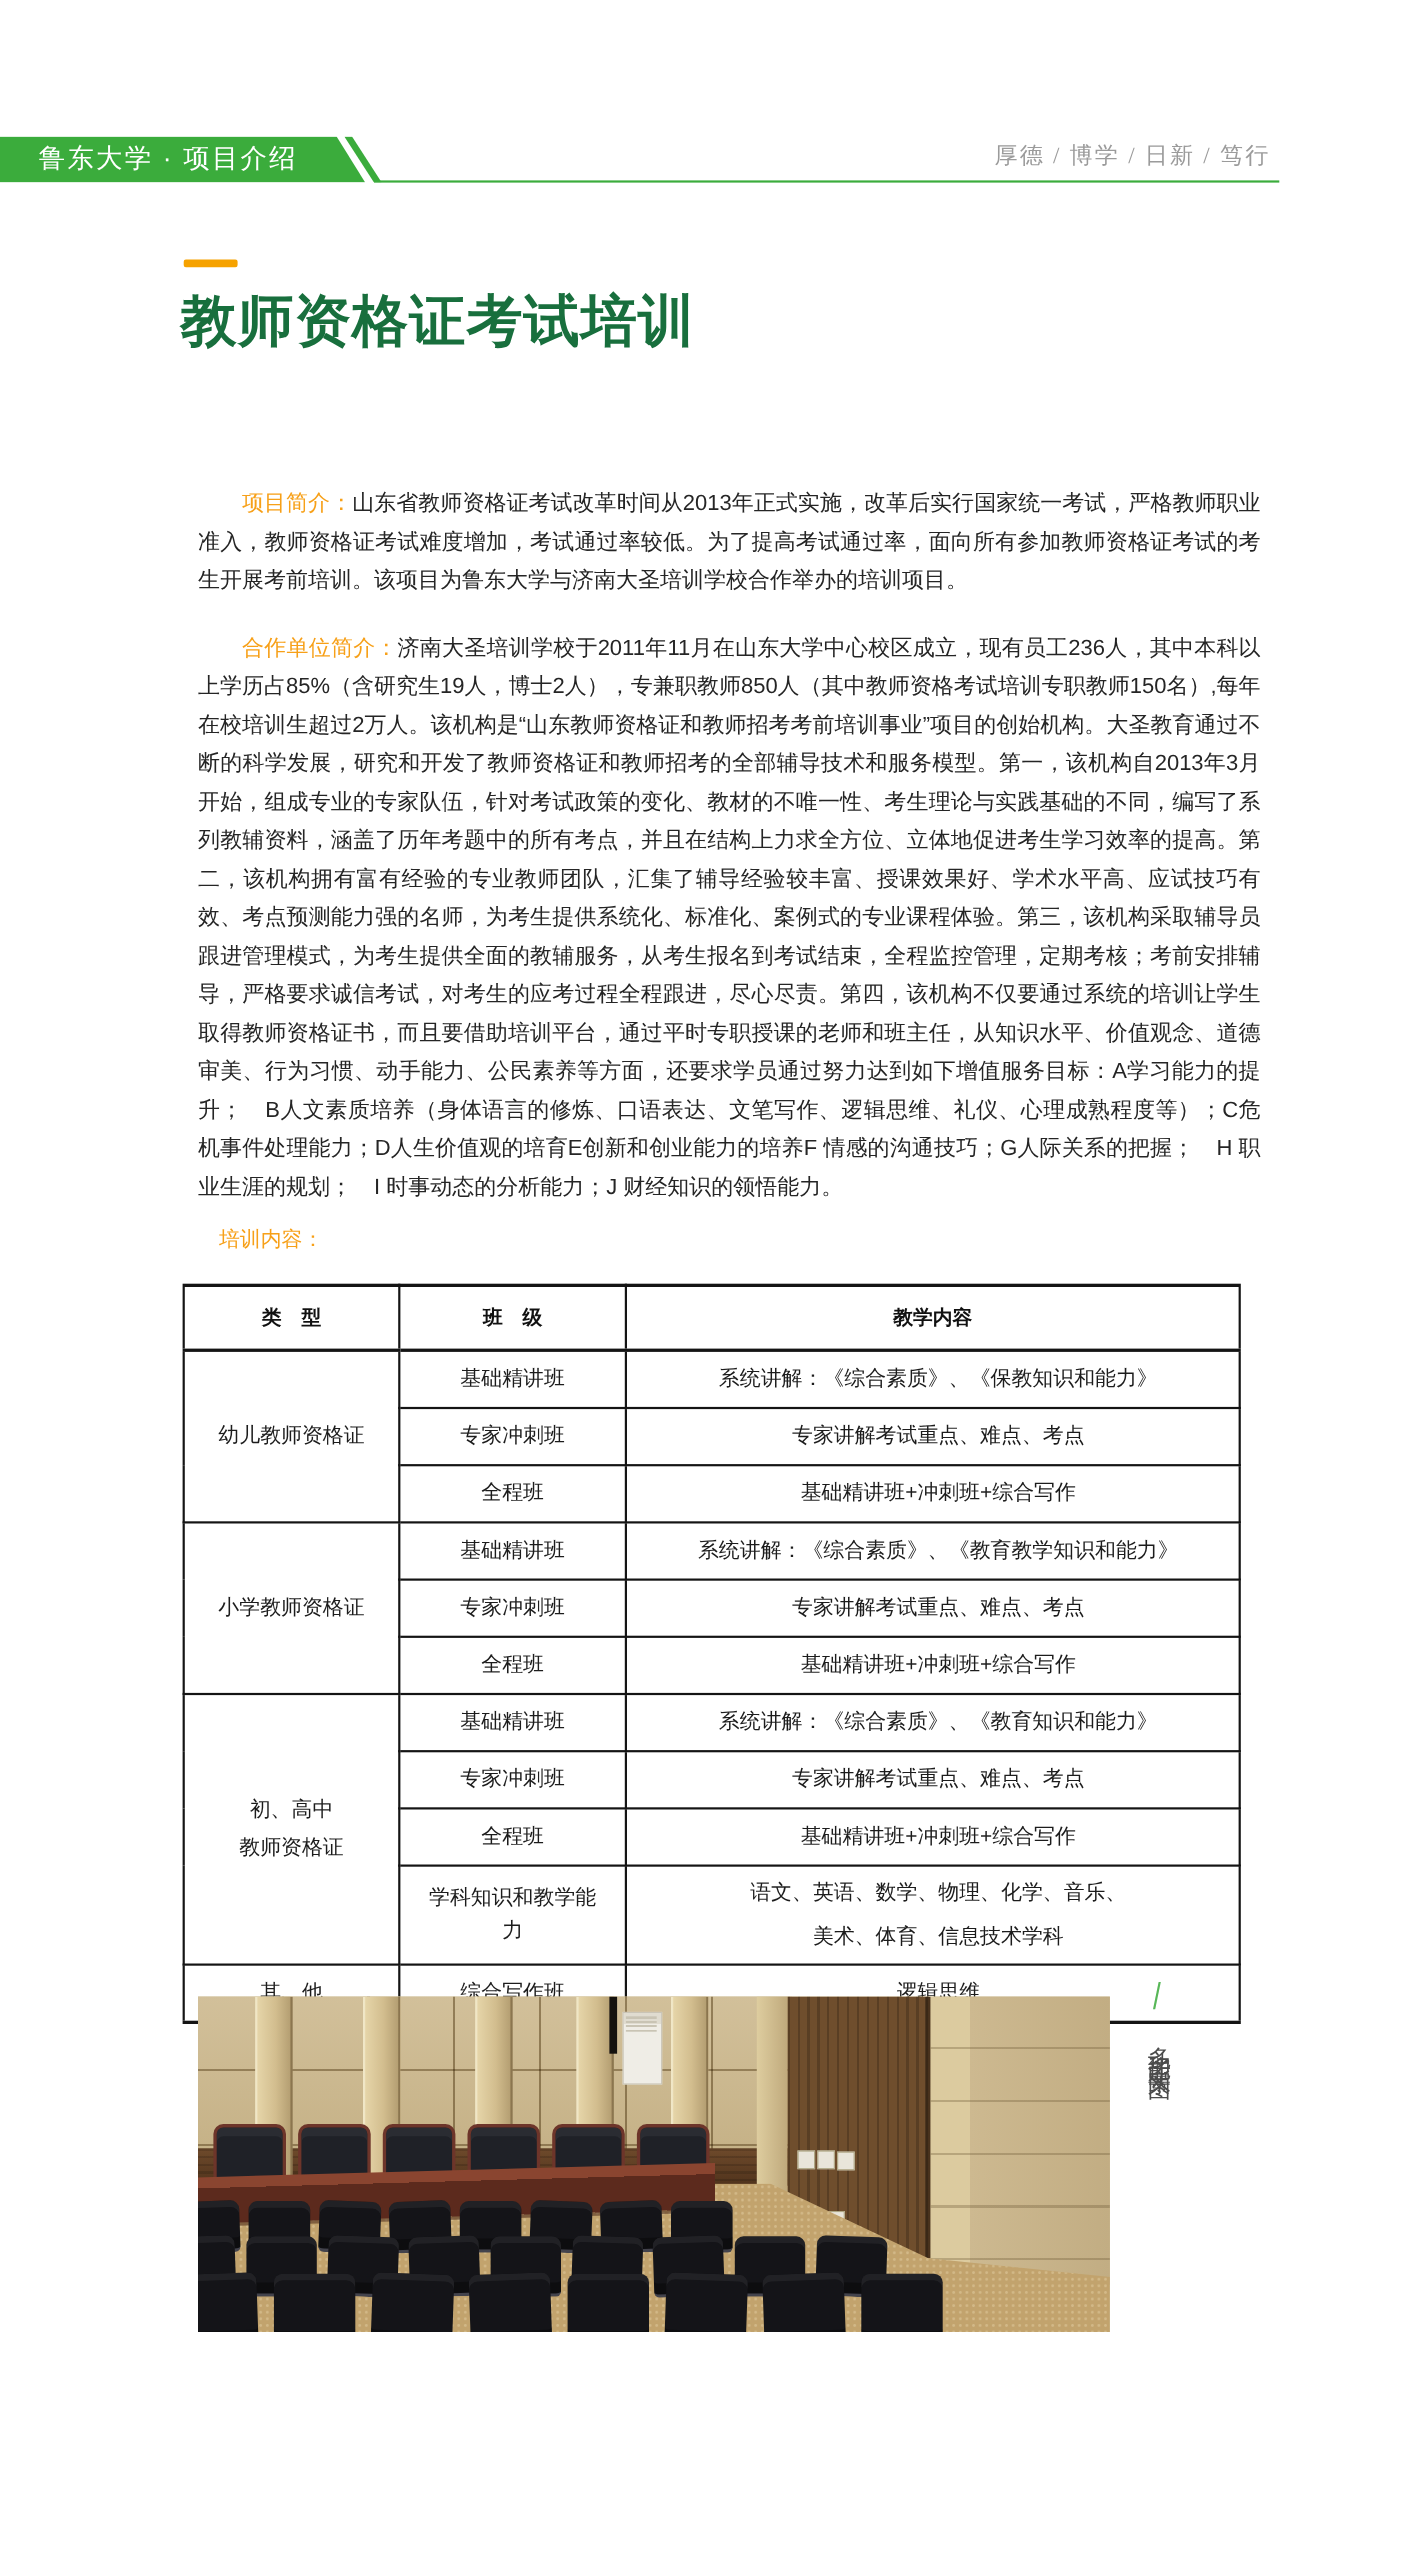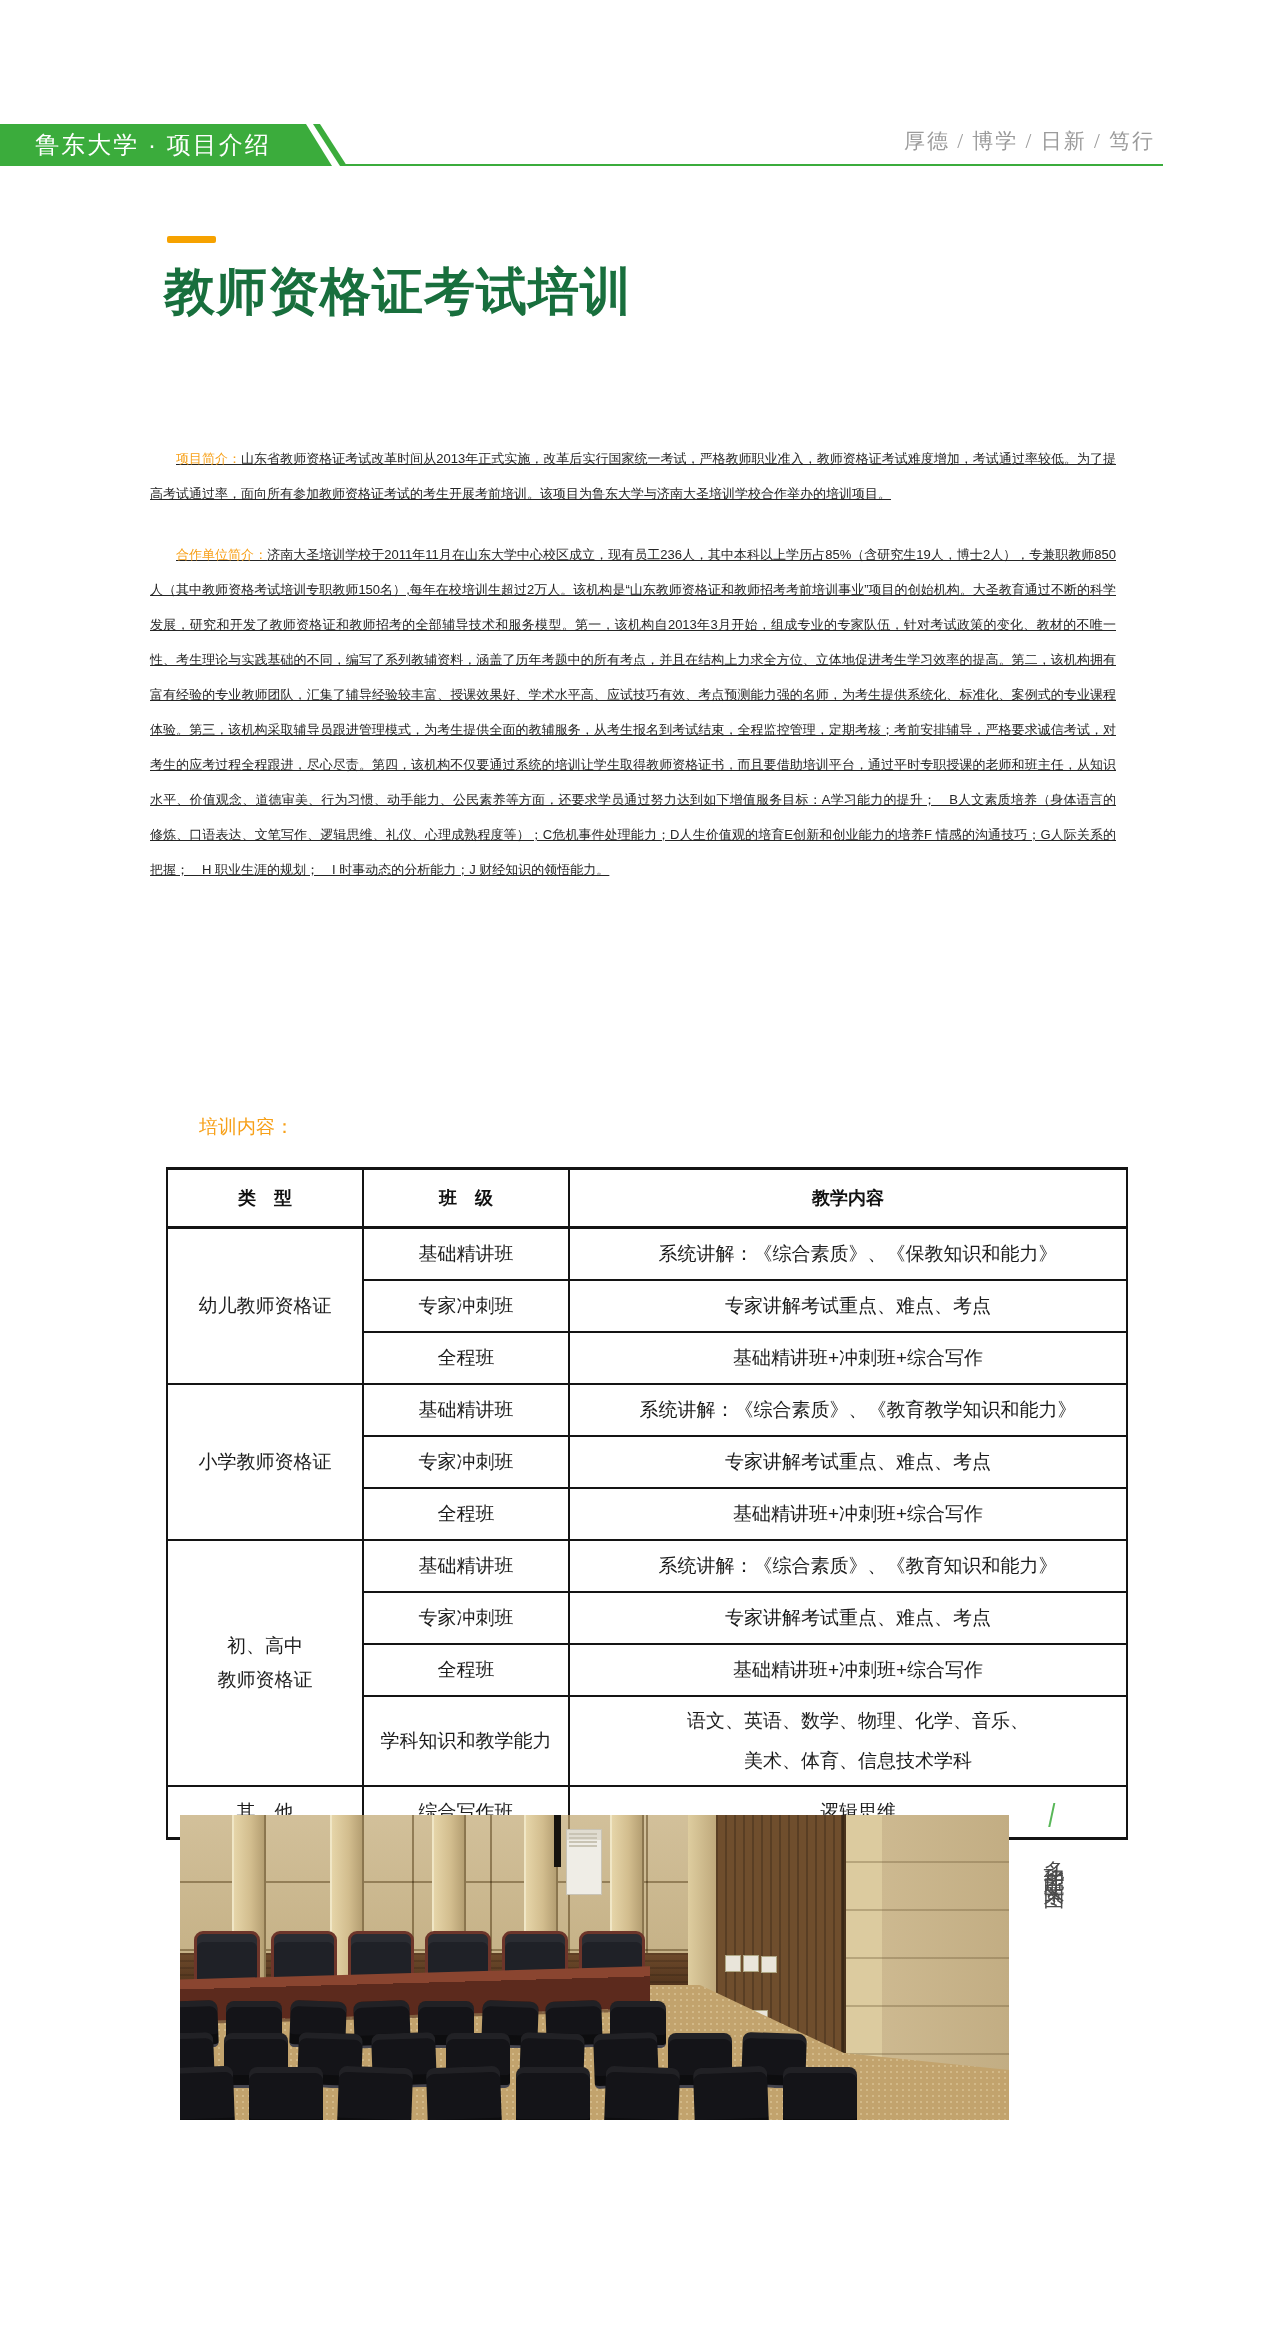--- a/index.html
+++ b/index.html
@@ -16,33 +16,33 @@
   .motto{position:absolute;top:127px;right:121px;font-size:21px;color:#9b9b9b;letter-spacing:2px;
     font-family:"Liberation Serif","DejaVu Serif",serif;}
 
   
   .title-dash{position:absolute;left:167px;top:236px;width:49px;height:7px;background:#f6a200;border-radius:2px;}
   .page-title{position:absolute;left:164px;top:258px;font-size:51px;font-weight:700;color:#186f3d;letter-spacing:1px;}
   .page-subtitle{position:absolute;left:167px;top:341px;font-size:34px;line-height:46px;color:#cbcbcb;
     letter-spacing:1px;font-weight:400;}
 
   
-  .body-copy{position:absolute;left:150px;top:441px;width:966px;font-size:13px;line-height:35px;
-    color:#252525;text-align:justify;text-decoration:underline;}
+  .body-copy{position:absolute;left:180px;top:441px;width:966px;font-size:20px;line-height:35px;
+    color:#252525;text-align:justify;}
   .body-copy p{margin:0 0 26px 0;text-indent:2em;}
   .para-label{color:#f7a018;}
   .section-label{position:absolute;left:199px;top:1114px;font-size:19px;color:#f7a018;font-family:Liberation Serif, serif;}
 
   
   table.training{position:absolute;left:166px;top:1167px;width:960px;border-collapse:collapse;
     border:2px solid #141414;border-top-width:3px;border-bottom-width:3px;table-layout:fixed;}
   table.training th{border:2px solid #141414;border-bottom-width:3px;height:54px;
     font-size:18px;font-weight:700;color:#111;text-align:center;}
   table.training td{border:2px solid #141414;height:42px;font-size:19px;color:#1c1c1c;
-    text-align:center;white-space:pre-line;line-height:30px;padding:4px 10px;}
+    text-align:center;white-space:pre-line;line-height:30px;padding:4px 20px;}
   table.training td.content-cell{text-align:center;padding-left:30px;line-height:40px;}
   table.training td.type-cell{line-height:34px;}
 
   
   .photo{position:absolute;left:180px;top:1815px;width:829px;height:305px;overflow:hidden;background:#c9b78d;}
   .panels{position:absolute;left:0;top:0;width:540px;height:146px;
     background:linear-gradient(#d2c09a,#c5b186),
       repeating-linear-gradient(to right,transparent 0 76px,rgba(115,95,55,.55) 76px 78px),
       repeating-linear-gradient(to bottom,transparent 0 66px,rgba(115,95,55,.5) 66px 68px);
     background-blend-mode:multiply;}

